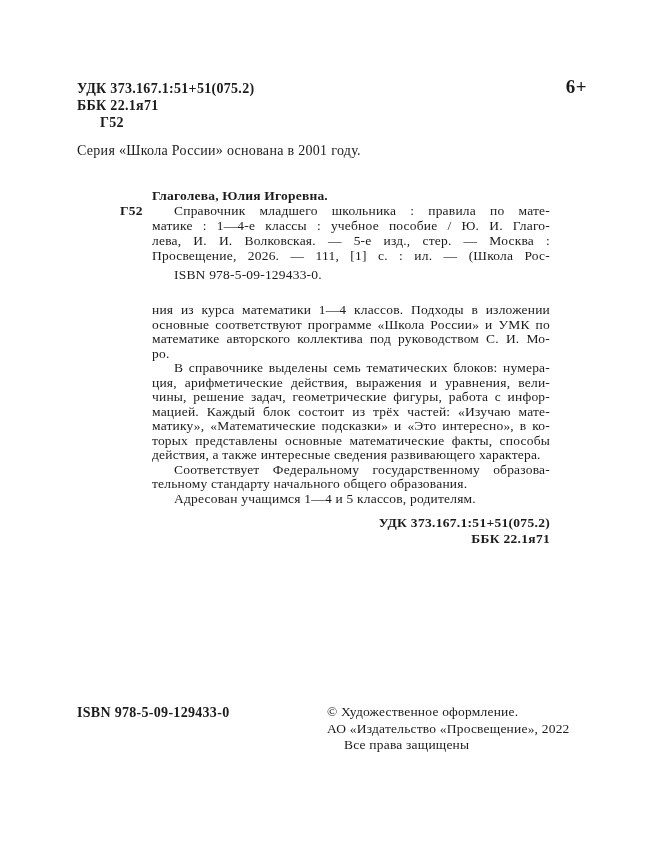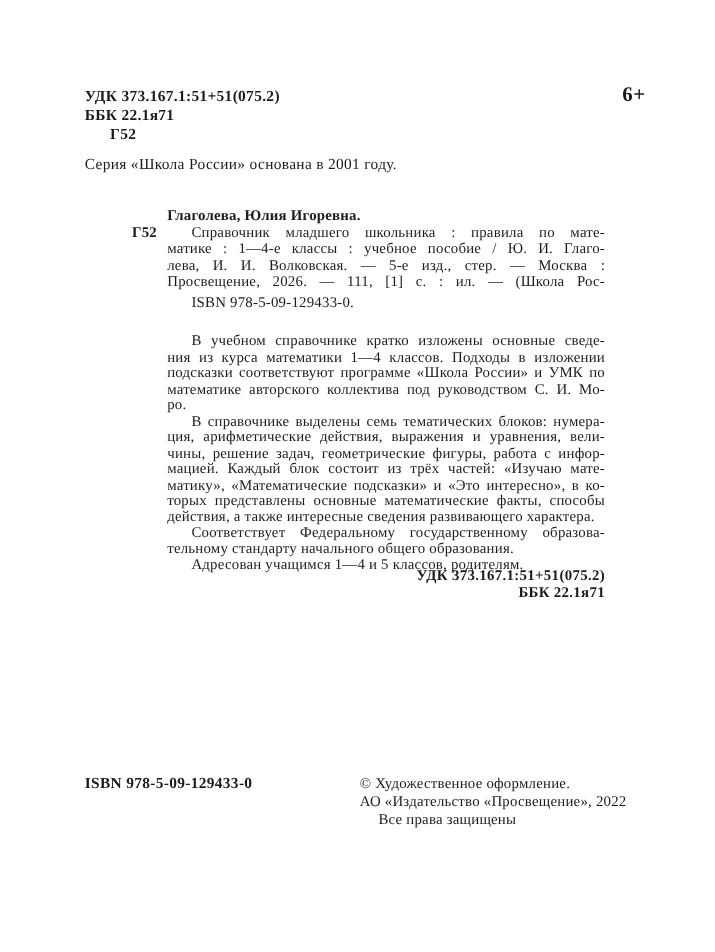--- a/index.html
+++ b/index.html
@@ -97,23 +97,22 @@
         <div class="ln first">Справочник младшего школьника : правила по мате-</div>
         <div class="ln">матике : 1—4-е классы : учебное пособие / Ю. И. Глаго-</div>
         <div class="ln">лева, И. И. Волковская. — 5-е изд., стер. — Москва :</div>
         <div class="ln">Просвещение, 2026. — 111, [1] с. : ил. — (Школа Рос-</div>
       </div>
     <div class="catalog-isbn">ISBN 978-5-09-129433-0.</div>
   </div>
 
   <div class="annotation">
     <div class="just indent">
-        <div class="ln first">В учебном справочнике кратко изложены основные сведе-</div>
         <div class="ln">ния из курса математики 1—4 классов. Подходы в изложении</div>
-        <div class="ln">подсказки соответствуют программе «Школа России» и УМК по</div>
+        <div class="ln">основные соответствуют программе «Школа России» и УМК по</div>
         <div class="ln">математике авторского коллектива под руководством С. И. Мо-</div>
         <div class="ln last">ро.</div>
       </div>
     <div class="just indent">
         <div class="ln first">В справочнике выделены семь тематических блоков: нумера-</div>
         <div class="ln">ция, арифметические действия, выражения и уравнения, вели-</div>
         <div class="ln">чины, решение задач, геометрические фигуры, работа с инфор-</div>
         <div class="ln">мацией. Каждый блок состоит из трёх частей: «Изучаю мате-</div>
         <div class="ln">матику», «Математические подсказки» и «Это интересно», в ко-</div>
         <div class="ln">торых представлены основные математические факты, способы</div>

